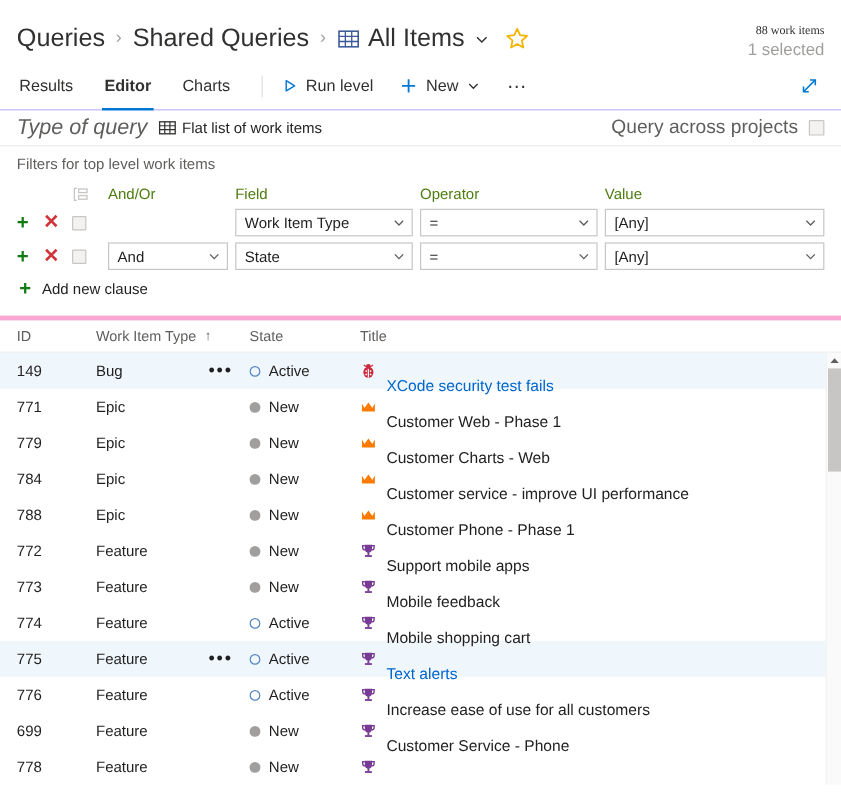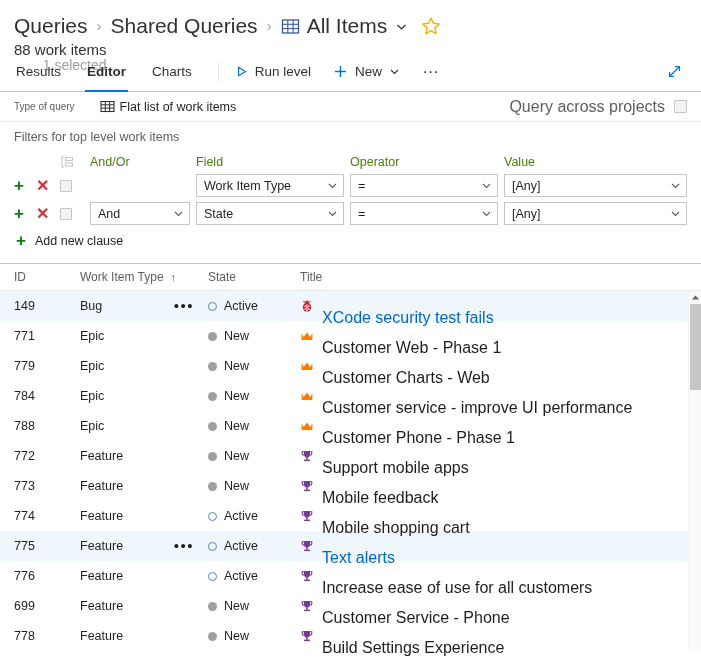--- a/index.html
+++ b/index.html
@@ -7,38 +7,37 @@
     margin: 0; padding: 0;
     width: 701px; height: 668px;
     background: #ffffff;
     font-family: "Liberation Sans", sans-serif;
     color: #201f1e;
     overflow: hidden;
   }
 
   
   .header {
-    display: flex; align-items: flex-start;
+    display: flex; align-items: center;
     padding: 12px 14px 0 14px;
     height: 52px;
-    flex-direction: column;
   }
   .breadcrumb { display: flex; align-items: center; flex: 1; }
   .crumb {
     font-size: 21px; color: #323130; font-weight: 400;
     line-height: 28px; white-space: nowrap;
   }
   .crumb-sep {
     font-size: 15px; color: #a19f9d; margin: 0 9px; line-height: 28px;
   }
   .grid-icon { margin-right: 7px; display: inline-flex; align-items: center; }
   .chev-crumb { margin-left: 8px; display: inline-flex; align-items: center; }
   .star-icon { margin-left: 13px; display: inline-flex; align-items: center; }
   .count-box { text-align: right; padding-top: 1px; }
-  .count-main { font-size: 15px; color: #323130; line-height: 17px; }
+  .count-main { font-size: 10px; color: #323130; line-height: 17px; font-family: Liberation Serif, serif; }
   .count-sub { font-size: 14px; color: #a19f9d; line-height: 15px; }
 
   
   .cmdbar {
     display: flex; align-items: center;
     height: 40px; padding: 0 14px;
     border-bottom: 1px solid #c4b5fd;
     position: relative;
   }
   .tab {
@@ -65,21 +64,21 @@
   }
   .spacer { flex: 1; }
   .expand-btn { cursor: pointer; display: inline-flex; align-items: center; padding: 4px; }
 
   
   .qtype-row {
     display: flex; align-items: center;
     height: 30px; padding: 0 14px;
     border-bottom: 1px solid #edebe9;
   }
-  .qtype-label { font-size: 10px; color: #605e5c; margin-right: 25px; }
+  .qtype-label { font-size: 18px; color: #605e5c; margin-right: 9px; font-style: italic; }
   .qtype-val { display: flex; align-items: center; font-size: 12.5px; color: #201f1e; }
   .qtype-val .gi { margin-right: 5px; display: inline-flex; align-items: center; }
   .qap { display: flex; align-items: center; font-size: 16px; color: #605e5c; }
   .chk {
     width: 13px; height: 13px; border: 1px solid #c8c6c4;
     background: #f3f2f1; margin-left: 9px; cursor: pointer;
     border-radius: 1px;
   }
 
   
@@ -112,21 +111,21 @@
     padding: 0 5px 0 7px; font-size: 12.5px; color: #201f1e;
     cursor: pointer; width: 100%;
   }
   .addclause {
     display: flex; align-items: center; margin-top: 6px;
     font-size: 12.5px; color: #201f1e; cursor: pointer; padding-left: 2px;
   }
   .addclause .plus-ic { width: 19px; }
 
   
-  .grid-wrap { margin-top: 14px; border-top: 1px solid #f9a8d4; position: relative; }
+  .grid-wrap { margin-top: 14px; border-top: 4px solid #f9a8d4; position: relative; }
   .ghead {
     display: flex; align-items: center; height: 27px;
     padding: 0 14px; border-bottom: 1px solid #edebe9;
   }
   .ghead .hcell { font-size: 12px; color: #605e5c; display: flex; align-items: center; }
   .c-id { width: 66px; flex: none; }
   .c-type { width: 128px; flex: none; }
   .c-state { width: 92px; flex: none; }
   .c-title { flex: 1; }
   .sort-arrow { margin-left: 7px; font-size: 11px; color: #605e5c; }
@@ -145,21 +144,21 @@
   .state-dot-new {
     width: 9px; height: 9px; border-radius: 50%;
     background: #a19f9d; margin-right: 7px; flex: none;
   }
   .state-dot-active {
     width: 9px; height: 9px; border-radius: 50%;
     border: 1.4px solid #5587c4; background: transparent;
     margin-right: 7px; flex: none;
   }
   .titleicon { margin-right: 8px; display: inline-flex; align-items: center; flex: none; }
-  .titletext { font-size: 16px; color: #201f1e; margin-top: 24px; }
+  .titletext { font-size: 13px; color: #201f1e; margin-top: 24px; }
   .grow.selected .titletext { color: #0066cc; }
 
   
   .vscroll {
     position: absolute; top: 27px; right: 0; width: 13px;
     bottom: 0; background: #fafafa; border-left: 1px solid #f3f2f1;
   }
   .vscroll-up {
     width: 13px; height: 13px; display: flex;
     align-items: center; justify-content: center; cursor: pointer;
@@ -595,21 +594,20 @@
         <div class="cell c-title">
           <span class="titleicon">
             <svg width="14" height="14" viewBox="0 0 14 14">
               <path d="M4 2 L10 2 L10 5.6 C10 7.5 8.7 8.8 7 8.8 C5.3 8.8 4 7.5 4 5.6 Z" fill="#773b93"></path>
               <path d="M4 2.8 L2.2 2.8 L2.2 4.2 C2.2 5.5 3 6.2 4.2 6.3" fill="none" stroke="#773b93" stroke-width="1.1"></path>
               <path d="M10 2.8 L11.8 2.8 L11.8 4.2 C11.8 5.5 11 6.2 9.8 6.3" fill="none" stroke="#773b93" stroke-width="1.1"></path>
               <rect x="6.2" y="8.6" width="1.6" height="2.1" fill="#773b93"></rect>
               <rect x="4.1" y="10.6" width="5.8" height="1.5" fill="#773b93"></rect>
             </svg>
           </span>
-          <span class="titletext">Build Settings Experience</span>
         </div>
       </div>
     </div>
 
   <div class="vscroll">
     <div class="vscroll-up">
       <svg width="9" height="7" viewBox="0 0 9 7">
         <polygon points="4.5,1.5 8,5.5 1,5.5" fill="#605e5c"></polygon>
       </svg>
     </div>

